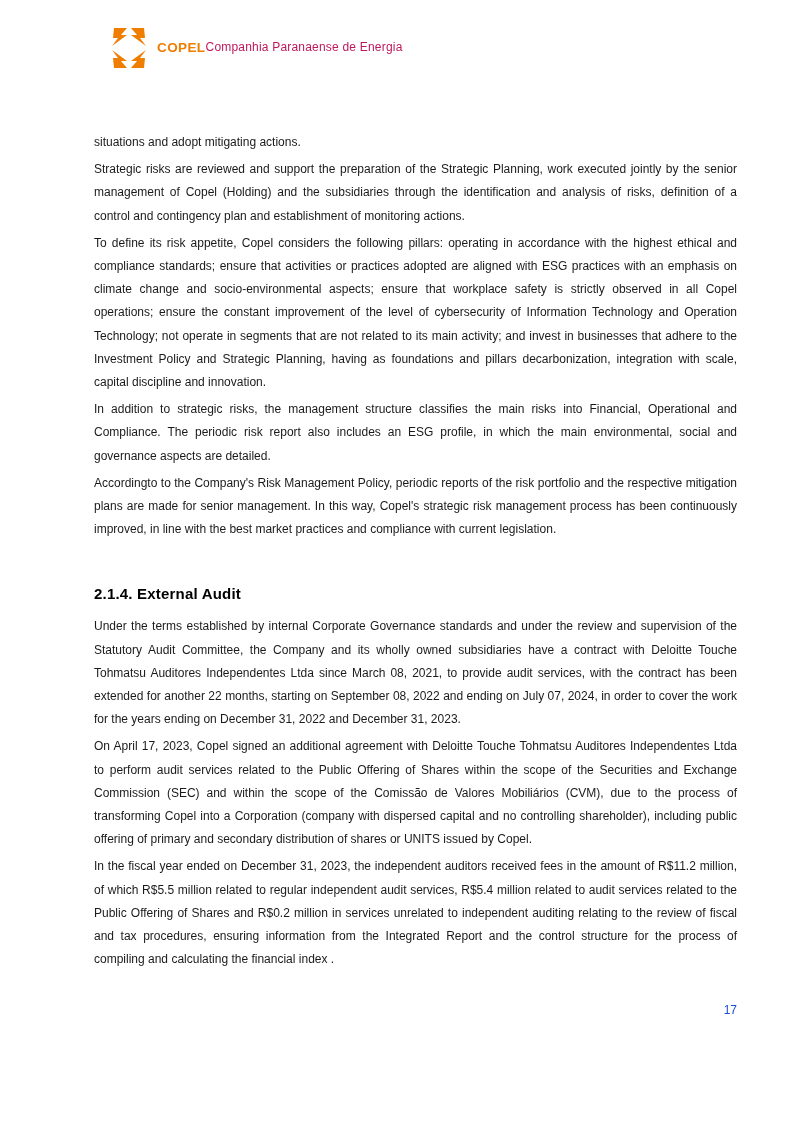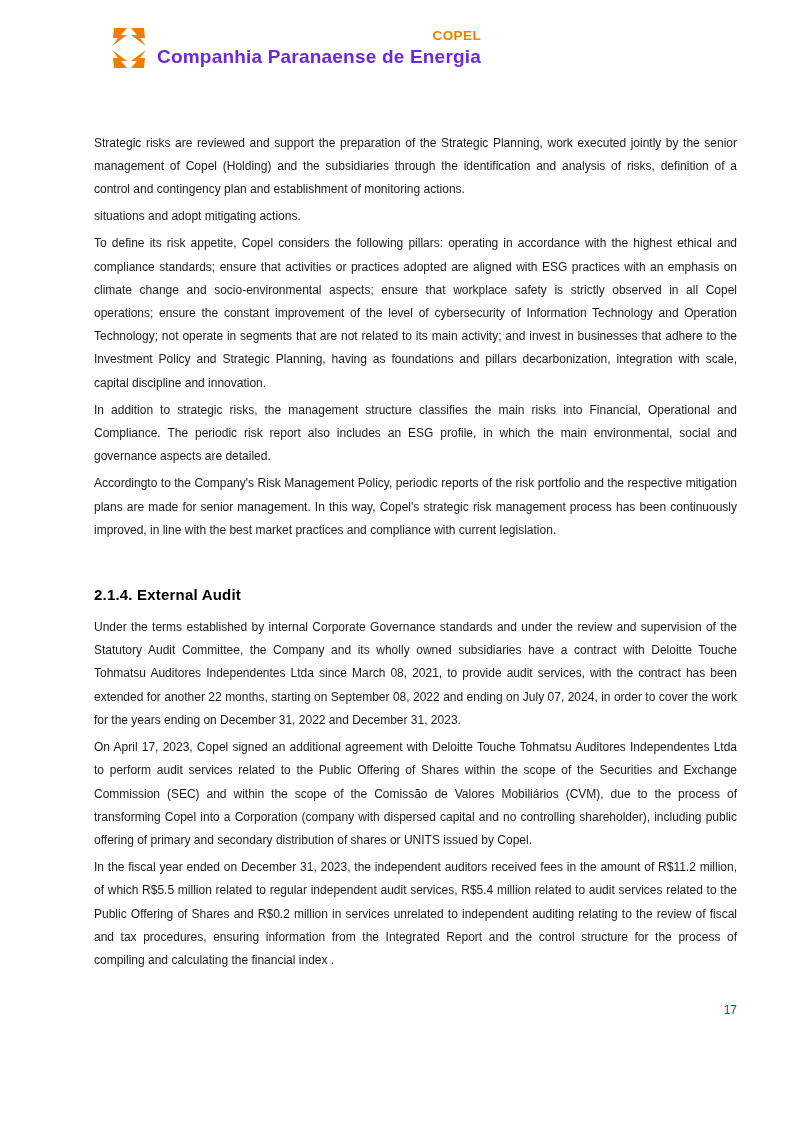--- a/index.html
+++ b/index.html
@@ -30,35 +30,34 @@
     align-items: center;
     gap: 9px;
   }
   .logo-mark {
     width: 38px;
     height: 40px;
     flex: 0 0 auto;
   }
   .logo-text {
     display: flex;
-    flex-direction: column;
+    flex-direction: row;
     justify-content: center;
     line-height: 1.25;
-    text-align: right;
   }
   .brand {
     color: #EF7D00;
     font-weight: bold;
     font-size: 13.5px;
     letter-spacing: 0.4px;
   }
   .tagline {
-    color: #6d28d9;
-    font-weight: bold;
-    font-size: 19px;
+    color: #be185d;
+    font-weight: normal;
+    font-size: 12px;
     letter-spacing: 0.2px;
   }
   
   .content {
     padding: 63px 57px 0 94px;
     color: #1a1a1a;
   }
   .content p {
     font-size: 12px;
     line-height: 23.2px;
@@ -71,21 +70,21 @@
     color: #000000;
     margin: 44px 0 13px 0;
     letter-spacing: 0.2px;
   }
   
   .page-number {
     position: absolute;
     top: 1003px;
     right: 57px;
     font-size: 12px;
-    color: #b91c1c;
+    color: #1d4ed8;
   }
 </style>
 </head>
 <body>
 
 <div class="page">
 
   <header class="header">
     <div class="logo">
       <svg class="logo-mark" viewBox="0 0 38 40" xmlns="http://www.w3.org/2000/svg" aria-hidden="true">
@@ -97,22 +96,22 @@
         </g>
       </svg>
       <div class="logo-text">
         <div class="brand">COPEL</div>
         <div class="tagline">Companhia Paranaense de Energia</div>
       </div>
     </div>
   </header>
 
   <main class="content">
+    <p>situations and adopt mitigating actions.</p>
     <p>Strategic risks are reviewed and support the preparation of the Strategic Planning, work executed jointly by the senior management of Copel (Holding) and the subsidiaries through the identification and analysis of risks, definition of a control and contingency plan and establishment of monitoring actions.</p>
-    <p>situations and adopt mitigating actions.</p>
     <p>To define its risk appetite, Copel considers the following pillars: operating in accordance with the highest ethical and compliance standards; ensure that activities or practices adopted are aligned with ESG practices with an emphasis on climate change and socio-environmental aspects; ensure that workplace safety is strictly observed in all Copel operations; ensure the constant improvement of the level of cybersecurity of Information Technology and Operation Technology; not operate in segments that are not related to its main activity; and invest in businesses that adhere to the Investment Policy and Strategic Planning, having as foundations and pillars decarbonization, integration with scale, capital discipline and innovation.</p>
     <p>In addition to strategic risks, the management structure classifies the main risks into Financial, Operational and Compliance. The periodic risk report also includes an ESG profile, in which the main environmental, social and governance aspects are detailed.</p>
     <p>Accordingto to the Company's Risk Management Policy, periodic reports of the risk portfolio and the respective mitigation plans are made for senior management. In this way, Copel's strategic risk management process has been continuously improved, in line with the best market practices and compliance with current legislation.</p>
 
     <h2>2.1.4. External Audit</h2>
 
     <p>Under the terms established by internal Corporate Governance standards and under the review and supervision of the Statutory Audit Committee, the Company and its wholly owned subsidiaries have a contract with Deloitte Touche Tohmatsu Auditores Independentes Ltda since March 08, 2021, to provide audit services, with the contract has been extended for another 22 months, starting on September 08, 2022 and ending on July 07, 2024, in order to cover the work for the years ending on December 31, 2022 and December 31, 2023.</p>
     <p>On April 17, 2023, Copel signed an additional agreement with Deloitte Touche Tohmatsu Auditores Independentes Ltda to perform audit services related to the Public Offering of Shares within the scope of the Securities and Exchange Commission (SEC) and within the scope of the Comissão de Valores Mobiliários (CVM), due to the process of transforming Copel into a Corporation (company with dispersed capital and no controlling shareholder), including public offering of primary and secondary distribution of shares or UNITS issued by Copel.</p>
     <p>In the fiscal year ended on December 31, 2023, the independent auditors received fees in the amount of R$11.2 million, of which R$5.5 million related to regular independent audit services, R$5.4 million related to audit services related to the Public Offering of Shares and R$0.2 million in services unrelated to independent auditing relating to the review of fiscal and tax procedures, ensuring information from the Integrated Report and the control structure for the process of compiling and calculating the financial index .</p>
   </main>

